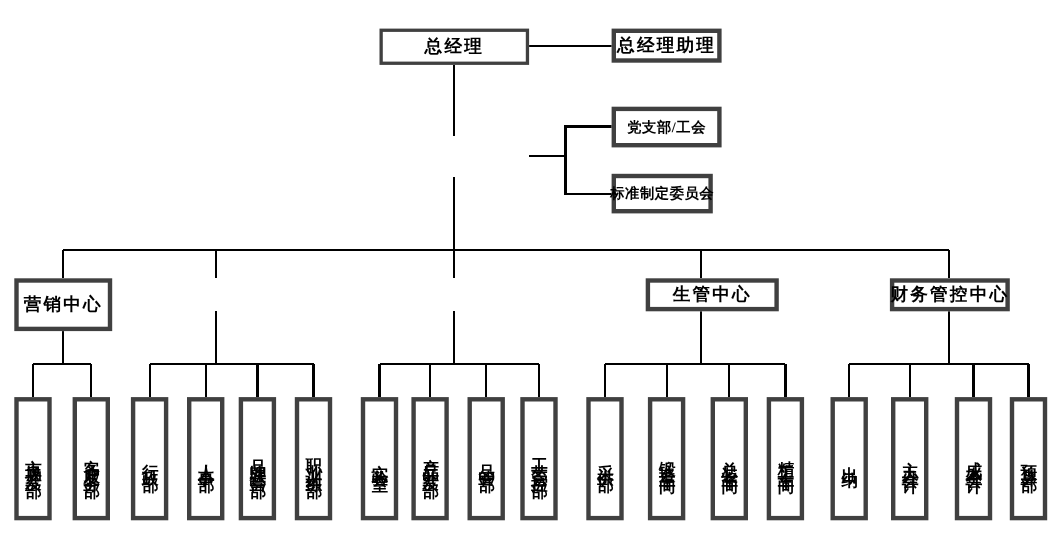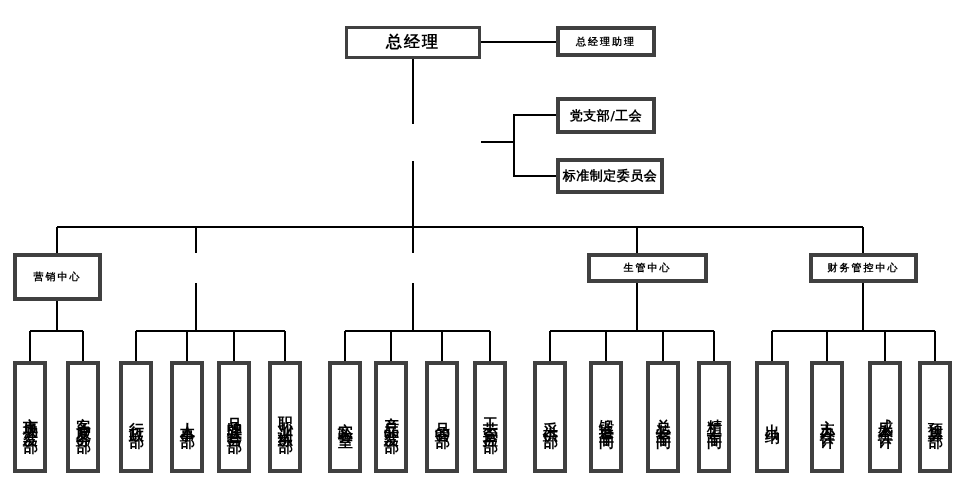--- a/index.html
+++ b/index.html
@@ -28,27 +28,27 @@
     background: #ffffff;
     border: 4px solid #404040;
     display: flex;
     align-items: center;
     justify-content: center;
     font-weight: bold;
     text-align: center;
   }
   .box.thick { border-width: 3px; }
   .hlabel {
-    font-size: 10px;
+    font-size: 16px;
     letter-spacing: 2px;
     white-space: pre;
     font-weight: bold;
   }
   .hlabel.big { font-size: 16px; }
-  .hlabel.small { font-size: 13px; letter-spacing: 0.5px; }
+  .hlabel.small { font-size: 13px; letter-spacing: 0.5px; font-family: Liberation Serif, serif; }
   .vbox { top: 361px; width: 34px; height: 112px; }
   .vbox .vlabel {
     writing-mode: vertical-rl;
     text-orientation: upright;
     font-size: 15px;
     font-weight: bold;
     letter-spacing: 5px;
     line-height: 1;
     white-space: pre;
   }
@@ -114,21 +114,21 @@
   <div class="box thick" style="left:345px;top:26px;width:136px;height:33px">
     <span class="hlabel big">总经理</span>
   </div>
   <div class="box" style="left:556px;top:26px;width:100px;height:31px">
     <span class="hlabel">总经理助理</span>
   </div>
 
   <div class="box" style="left:556px;top:97px;width:100px;height:37px">
     <span class="hlabel small">党支部/工会</span>
   </div>
-  <div class="box" style="left:556px;top:158px;width:108px;height:36px">
+  <div class="box" style="left:556px;top:158px;width:92px;height:36px">
     <span class="hlabel small">标准制定委员会</span>
   </div>
 
   <div class="box" style="left:13px;top:253px;width:89px;height:48px">
     <span class="hlabel">营销中心</span>
   </div>
   <div class="box" style="left:587px;top:253px;width:121px;height:30px">
     <span class="hlabel">生管中心</span>
   </div>
   <div class="box" style="left:809px;top:253px;width:109px;height:30px">

